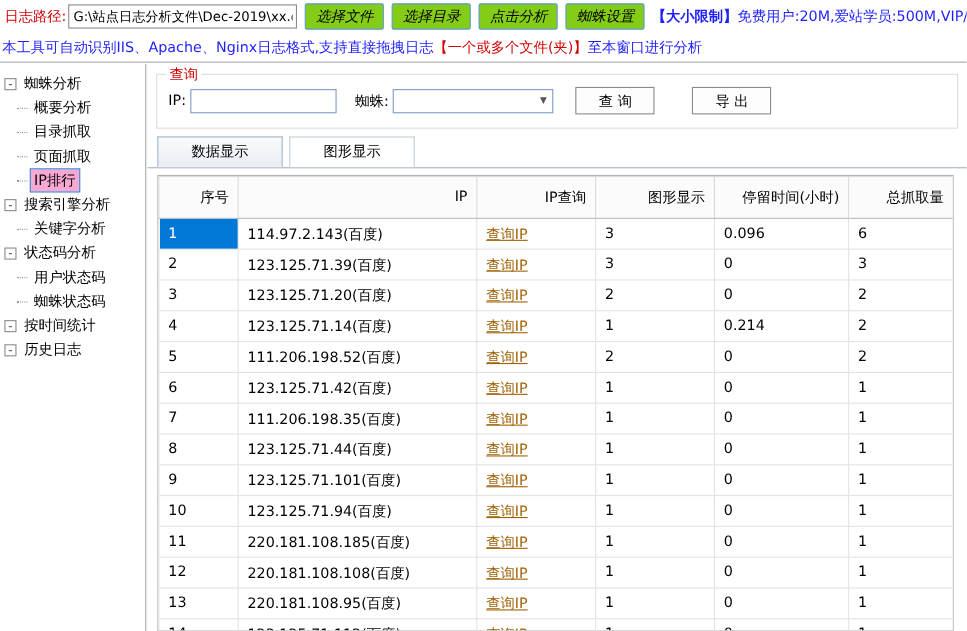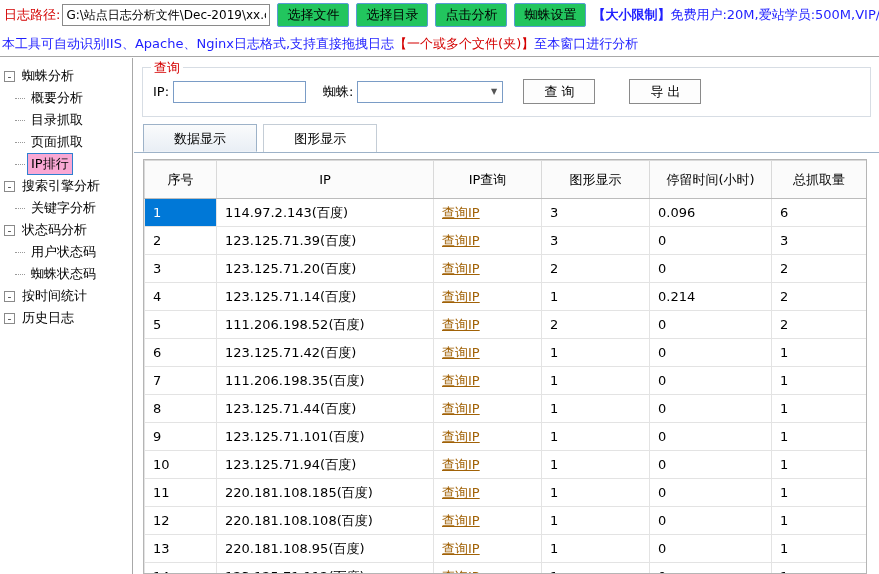--- a/index.html
+++ b/index.html
@@ -4,21 +4,21 @@
 <style>
   html,body{margin:0;padding:0;background:#ffffff;}
   .app{
     position:relative;width:879px;height:574px;overflow:hidden;background:#fff;
     font-family:"DejaVu Sans","Liberation Sans",sans-serif;font-size:13px;color:#000;
   }
   
   .topbar{position:absolute;top:0;left:0;width:100%;height:30px;display:flex;align-items:center;white-space:nowrap;overflow:hidden;}
   .path-label{color:#d40000;margin-left:4px;flex:0 0 auto;}
   .path-input{width:200px;height:20px;border:1px solid #8a8a8a;font-size:12px;padding:0 3px;margin-left:2px;font-family:inherit;flex:0 0 auto;}
-  .win-btn{height:24px;margin-left:7px;padding:0 9px;font-size:13px;background:#22c55e;border:1px solid #5b9bd5;border-radius:2px;font-family:inherit;cursor:pointer;flex:0 0 auto;color:#000;}
+  .win-btn{height:24px;margin-left:7px;padding:0 9px;font-size:13px;background:#84cc16;border:1px solid #5b9bd5;border-radius:2px;font-family:inherit;cursor:pointer;flex:0 0 auto;color:#000;font-style:italic;}
   .limit-text{color:#1f1fff;margin-left:6px;overflow:hidden;}
   .limit-bold{font-weight:bold;}
   
   .infoline{position:absolute;top:30px;left:0;width:100%;height:27px;line-height:27px;border-bottom:1px solid #a8a8a8;white-space:nowrap;padding-left:2px;box-sizing:border-box;overflow:hidden;}
   .info-blue{color:#1f1fff;}
   .info-red{color:#d40000;}
   
   .sidebar{position:absolute;top:58px;left:0;width:133px;bottom:0;border-right:1px solid #a8a8a8;padding-top:7px;box-sizing:border-box;background:#fff;overflow:hidden;}
   .tree-item{display:flex;align-items:center;height:22px;cursor:pointer;padding-left:4px;}
   .tree-item.child{padding-left:15px;}
@@ -39,21 +39,21 @@
   .action-btn{width:72px;height:25px;background:#fdfdfd;border:1px solid #8a8a8a;font-size:13px;font-family:inherit;cursor:pointer;color:#000;}
   .btn-query{margin-left:20px;}
   .btn-export{margin-left:34px;}
   
   .tabstrip{position:absolute;left:0;right:0;top:66px;height:29px;border-bottom:1px solid #9db2c8;padding-left:9px;box-sizing:border-box;white-space:nowrap;}
   .tab{display:inline-block;height:28px;line-height:27px;padding:0 30px;cursor:pointer;box-sizing:border-box;vertical-align:bottom;border:1px solid #c4cdd6;border-bottom:none;background:#fff;margin-right:2px;}
   .tab.active{background:linear-gradient(#fafbfc,#e9eef5);border:1px solid #9db2c8;border-bottom:1px solid #eef2f7;position:relative;}
   
   .table-wrap{position:absolute;left:9px;top:101px;width:724px;bottom:0;overflow:hidden;border:1px solid #b5b5b5;box-sizing:border-box;}
   table{border-collapse:collapse;table-layout:fixed;width:722px;background:#fff;}
-  th{height:37px;font-weight:normal;text-align:center;padding:0 8px;border:1px solid #d9d9d9;border-bottom:1px solid #bcbcbc;background:#fbfbfb;font-size:13px;overflow:hidden;white-space:nowrap;}
+  th{height:37px;font-weight:normal;text-align:right;padding:0 8px;border:1px solid #d9d9d9;border-bottom:1px solid #bcbcbc;background:#fbfbfb;font-size:13px;overflow:hidden;white-space:nowrap;}
   td{height:27px;padding:0 8px;border:1px solid #e3e3e3;font-size:13px;overflow:hidden;white-space:nowrap;}
   td a{color:#a16207;cursor:pointer;text-align:center;}
   .cell-selected{background:#0078d7;color:#fff;}
 </style>
 </head>
 <body>
 
 <div class="app">
 
   <div class="topbar">

